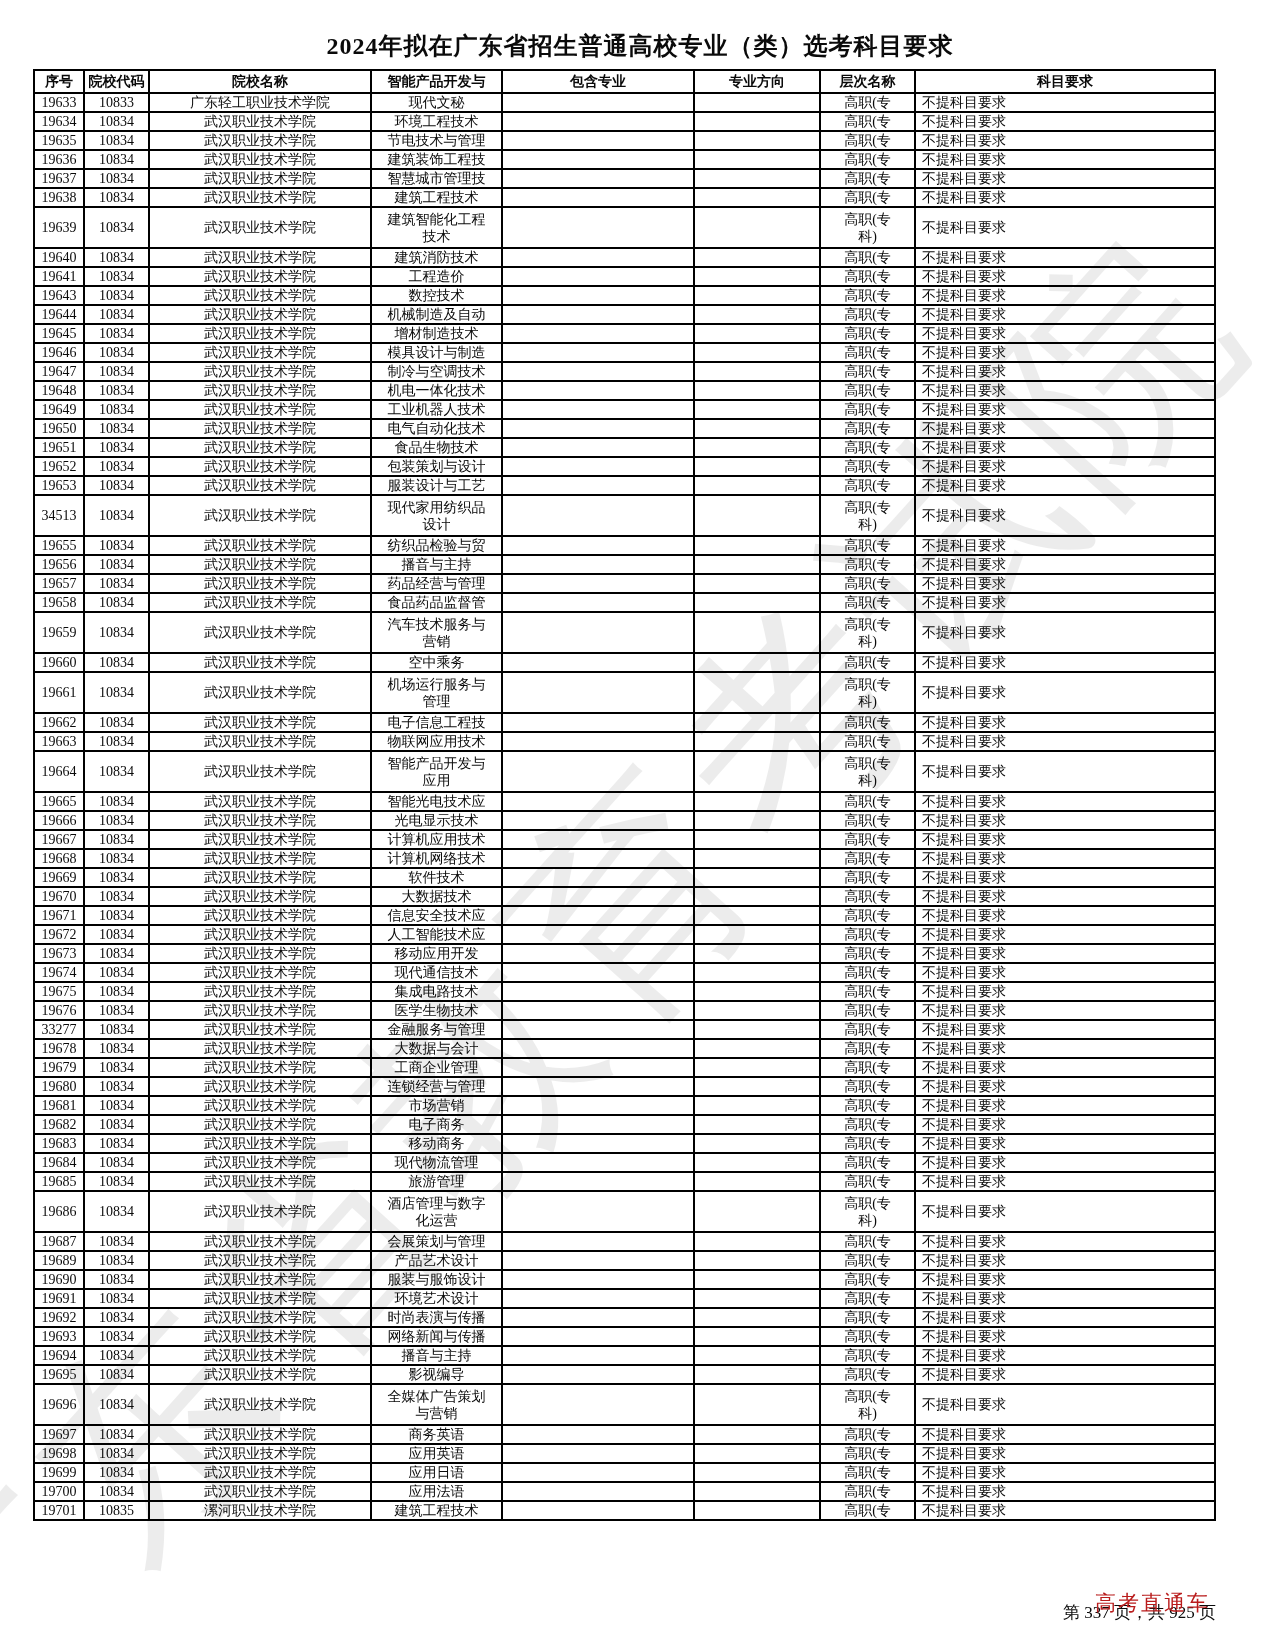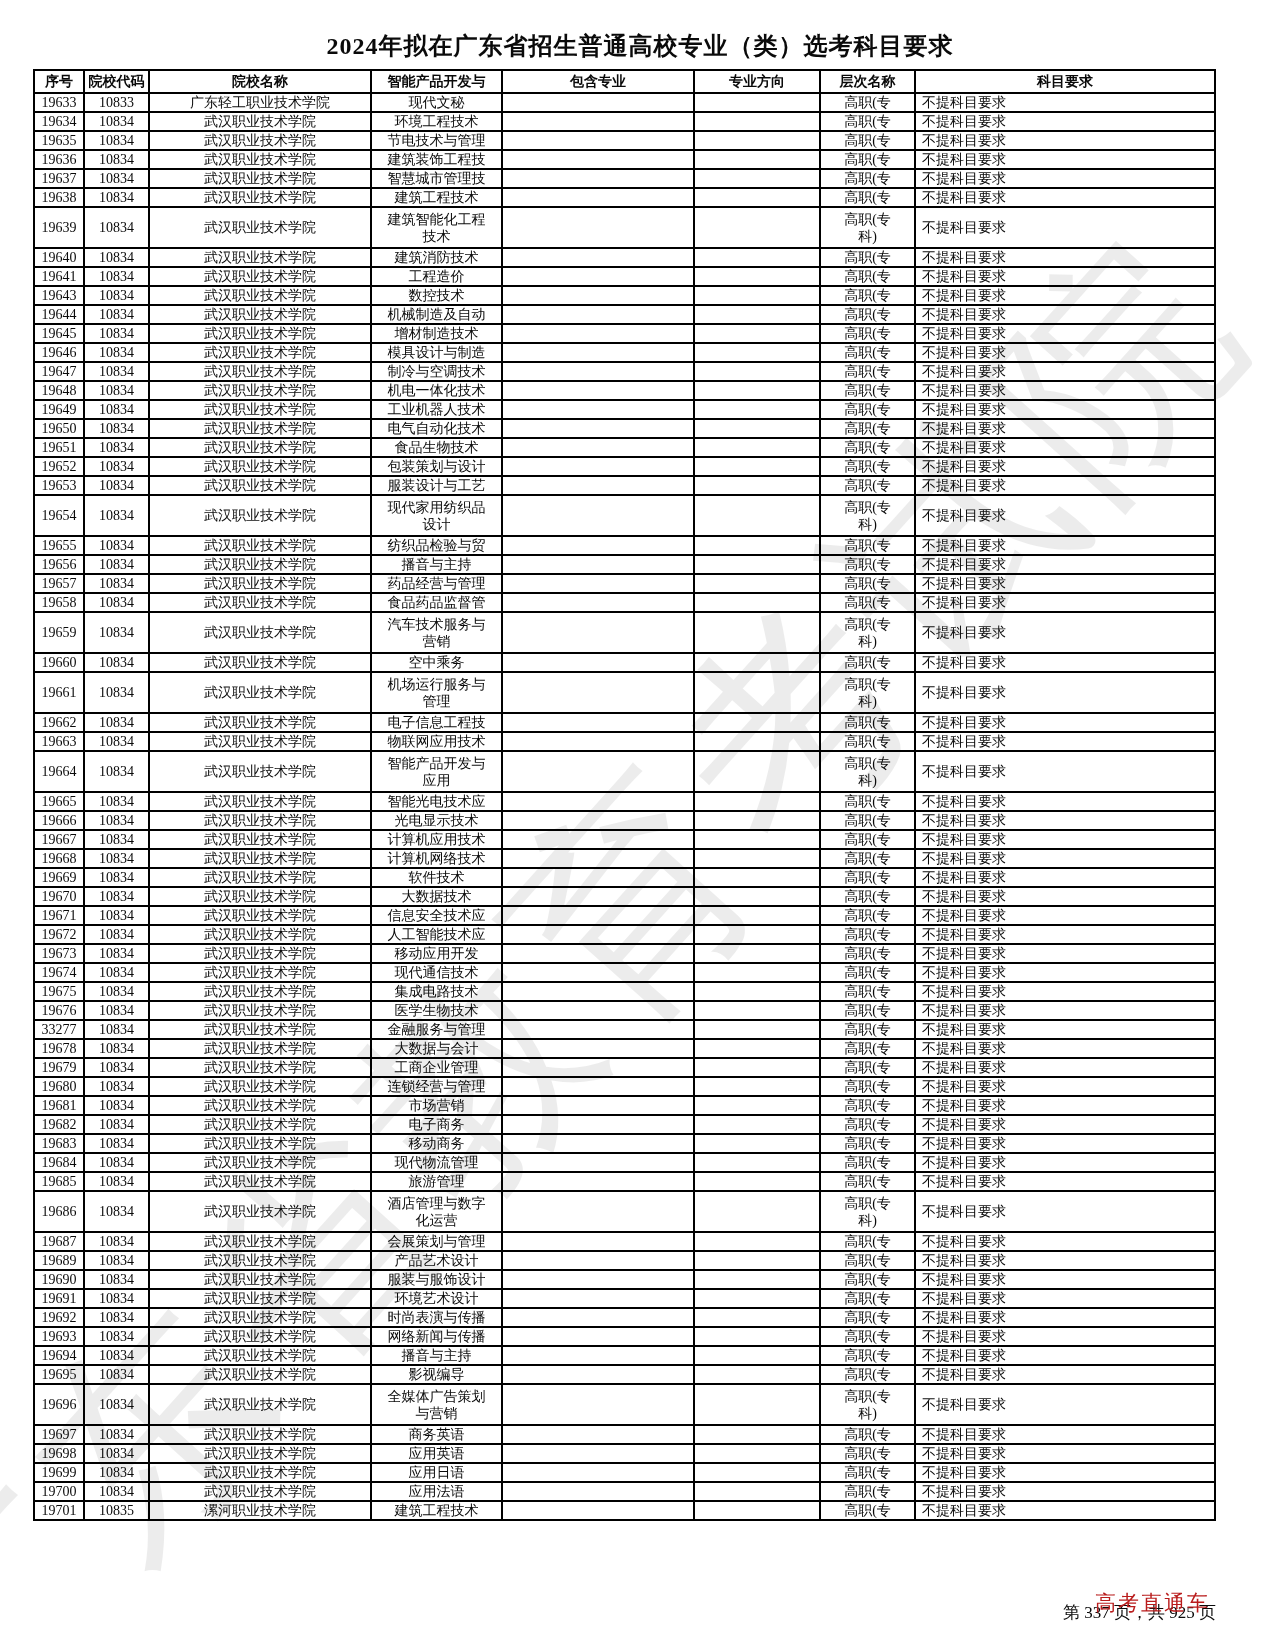--- a/index.html
+++ b/index.html
@@ -310,21 +310,21 @@
         <td class="col-seq">19653</td>
         <td class="col-code">10834</td>
         <td class="col-school">武汉职业技术学院</td>
         <td class="col-major">服装设计与工艺</td>
         <td class="col-included"></td>
         <td class="col-direction"></td>
         <td class="col-level">高职(专</td>
         <td class="col-req">不提科目要求</td>
       </tr>
       <tr class="tall">
-        <td class="col-seq">19654</td>
+        <td class="col-seq">34513</td>
         <td class="col-code">10834</td>
         <td class="col-school">武汉职业技术学院</td>
         <td class="col-major">现代家用纺织品
 设计</td>
         <td class="col-included"></td>
         <td class="col-direction"></td>
         <td class="col-level">高职(专
 科)</td>
         <td class="col-req">不提科目要求</td>
       </tr>

